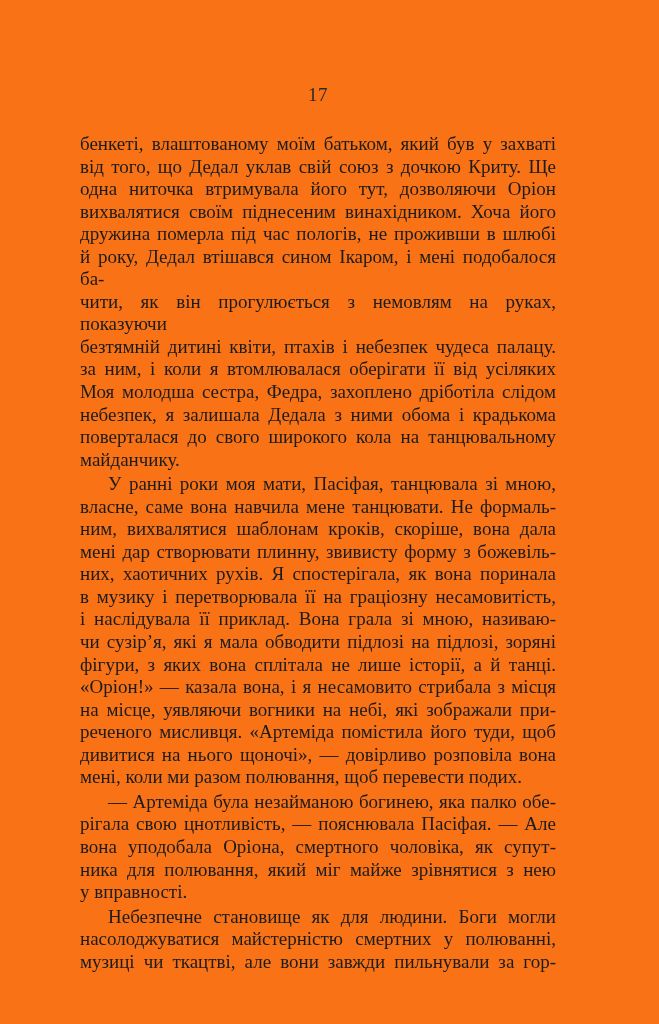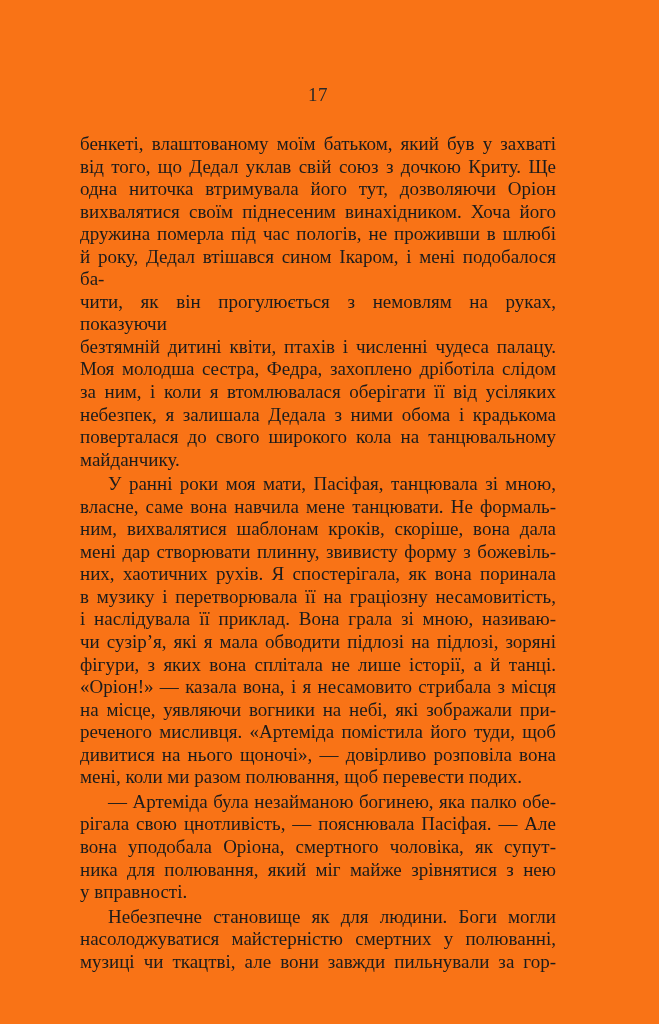--- a/index.html
+++ b/index.html
@@ -63,23 +63,23 @@
   <div class="page-number">17</div>
   <div class="text-block" id="text-block">
       <div class="paragraph">
         <div class="line">бенкеті, влаштованому моїм батьком, який був у захваті</div>
         <div class="line">від того, що Дедал уклав свій союз з дочкою Криту. Ще</div>
         <div class="line">одна ниточка втримувала його тут, дозволяючи Оріон</div>
         <div class="line">вихвалятися своїм піднесеним винахідником. Хоча його</div>
         <div class="line">дружина померла під час пологів, не проживши в шлюбі</div>
         <div class="line">й року, Дедал втішався сином Ікаром, і мені подобалося ба-</div>
         <div class="line">чити, як він прогулюється з немовлям на руках, показуючи</div>
-        <div class="line">безтямній дитині квіти, птахів і численні чудеса палацу.</div>
+        <div class="line">безтямній дитині квіти, птахів і небезпек чудеса палацу.</div>
+        <div class="line">за ним, і коли я втомлювалася оберігати її від усіляких</div>
         <div class="line">Моя молодша сестра, Федра, захоплено дріботіла слідом</div>
-        <div class="line">за ним, і коли я втомлювалася оберігати її від усіляких</div>
         <div class="line">небезпек, я залишала Дедала з ними обома і крадькома</div>
         <div class="line">поверталася до свого широкого кола на танцювальному</div>
         <div class="line lastline">майданчику.</div>
       </div>
       <div class="paragraph">
         <div class="line indent">У ранні роки моя мати, Пасіфая, танцювала зі мною,</div>
         <div class="line">власне, саме вона навчила мене танцювати. Не формаль-</div>
         <div class="line">ним, вихвалятися шаблонам кроків, скоріше, вона дала</div>
         <div class="line">мені дар створювати плинну, звивисту форму з божевіль-</div>
         <div class="line">них, хаотичних рухів. Я спостерігала, як вона поринала</div>

